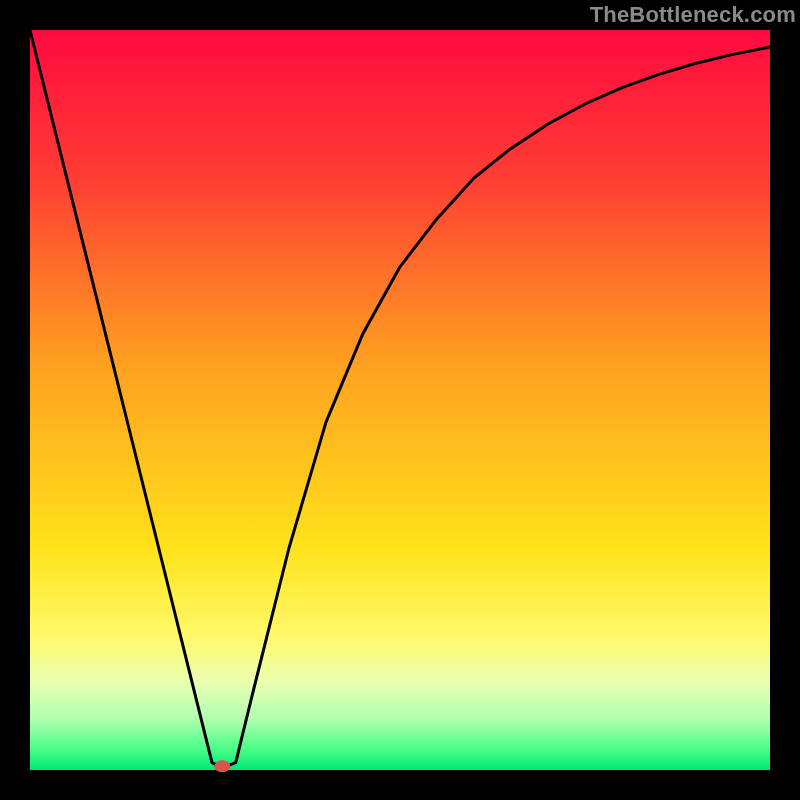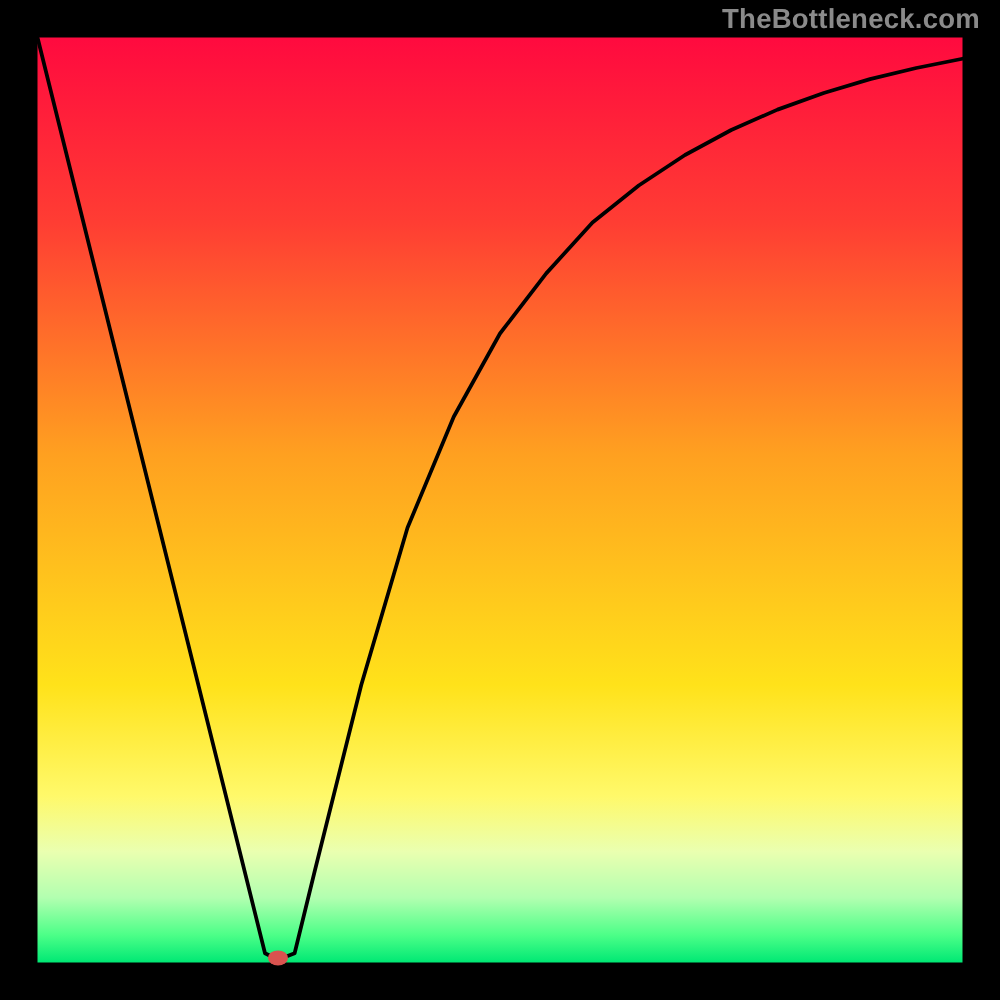--- a/index.html
+++ b/index.html
@@ -14,21 +14,21 @@
     position: absolute;
     left: 0;
     top: 0;
     width: 800px;
     height: 800px;
     background: #000;
   }
   .watermark {
     position: absolute;
     top: 2px;
-    right: 16px;
+    right: 4px;
     font-family: Arial, Helvetica, sans-serif;
     font-size: 22px;
     font-weight: 600;
     color: #8a8a8a;
     letter-spacing: 0.2px;
   }
   svg {
     position: absolute;
     left: 0;
     top: 0;

